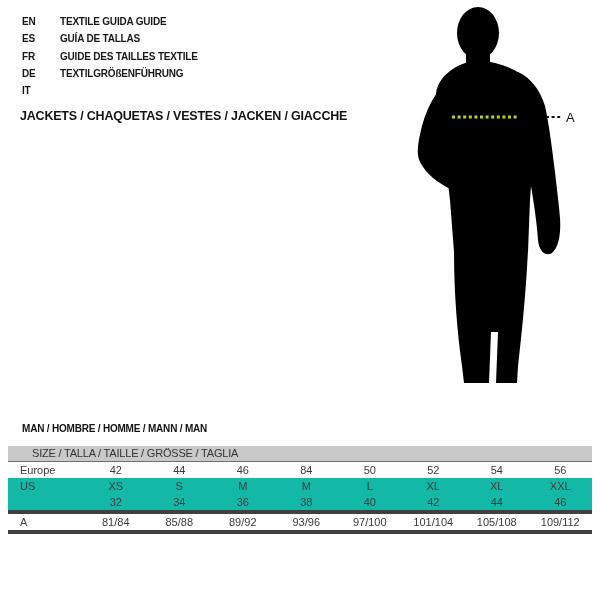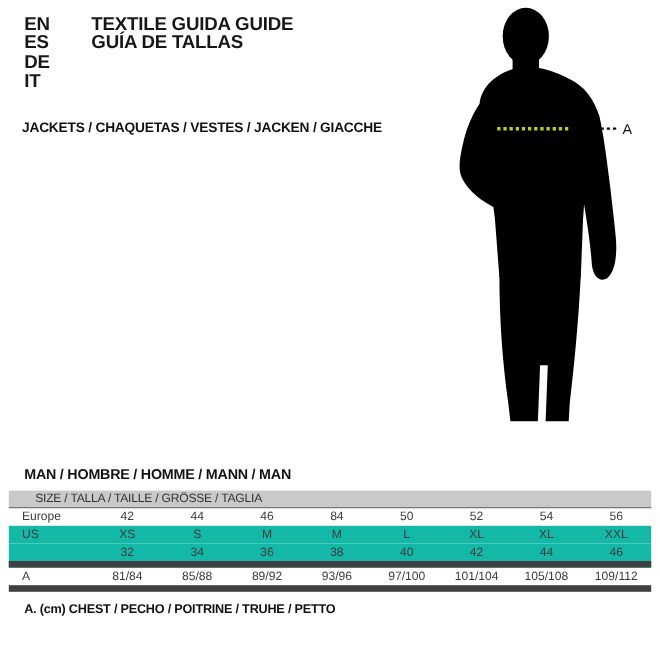--- a/index.html
+++ b/index.html
@@ -5,64 +5,69 @@
   html,body { margin:0; padding:0; }
   body {
     width:600px; height:600px; background:#ffffff;
     font-family:"Liberation Sans", sans-serif;
     color:#1c1c1c; position:relative; overflow:hidden;
   }
   .page { position:absolute; left:0; top:0; width:600px; height:600px; background:#fff; }
 
   
   .lang-list { position:absolute; left:22px; top:13px; }
-  .lang-row { display:flex; font-size:17px; line-height:17.3px; letter-spacing:-0.2px; font-weight:bold; color:#171717;gap:23px; }
+  .lang-row { display:flex; font-size:10px; line-height:17.3px; letter-spacing:-0.2px; font-weight:bold; color:#171717; }
   .lang-code { width:38px; flex:0 0 38px; }
 
   
   .product-lines { position:absolute; left:20px; top:107px; font-weight:bold; font-size:12.5px; line-height:18px; letter-spacing:-0.2px; color:#121212; }
 
   
   .figure-wrap { position:absolute; left:400px; top:0; width:185px; height:395px; }
 
   
-  .section-title { position:absolute; left:22px; top:423px; font-weight:bold; font-size:13px; letter-spacing:-0.2px; color:#121212; }
+  .section-title { position:absolute; left:22px; top:423px; font-weight:bold; font-size:10px; letter-spacing:-0.2px; color:#121212; }
 
   
   .size-table { position:absolute; left:8px; top:446px; width:584px; font-size:11px; color:#3b3b3b; }
   .table-header {
     background:#c9c9c9; border-bottom:1px solid #6f6f6f;
     height:15px; line-height:15px; padding-left:24px;
     letter-spacing:-0.2px; color:#333333;
   }
   .t-row { display:grid; grid-template-columns:76px repeat(8, 1fr); height:16px; line-height:16px; }
   .t-row .row-label { text-align:left; padding-left:12px; }
   .t-row .cell { text-align:center; }
   .t-row.shade { background:#14b8a6; }
-  .t-row.line-under { border-bottom:6px solid #404040; }
+  .t-row.line-under { border-bottom:4px solid #404040; }
 
   
   .footnote { position:absolute; left:22px; top:548px; font-weight:bold; font-size:11.5px; letter-spacing:-0.2px; color:#121212; }
 </style>
 </head>
 <body>
 
 <div class="page">
 
   <div class="lang-list">
     <div class="lang-row">
       <span class="lang-code">EN</span>
       <span class="lang-label">TEXTILE GUIDA GUIDE</span>
     </div>
     <div class="lang-row">
       <span class="lang-code">ES</span>
       <span class="lang-label">GUÍA DE TALLAS</span>
     </div>
     <div class="lang-row">
+      <span class="lang-code">FR</span>
+      <span class="lang-label">GUIDE DES TAILLES TEXTILE</span>
+    </div>
+    <div class="lang-row">
       <span class="lang-code">DE</span>
+      <span class="lang-label">TEXTILGRÖßENFÜHRUNG</span>
     </div>
     <div class="lang-row">
       <span class="lang-code">IT</span>
     </div>
   </div>
 
   <div class="product-lines">
     <div>JACKETS / CHAQUETAS / VESTES / JACKEN / GIACCHE</div>
   </div>
 
@@ -138,15 +143,14 @@
       <span class="cell">85/88</span>
       <span class="cell">89/92</span>
       <span class="cell">93/96</span>
       <span class="cell">97/100</span>
       <span class="cell">101/104</span>
       <span class="cell">105/108</span>
       <span class="cell">109/112</span>
     </div>
   </div>
 
-  <div class="footnote">A. (cm) CHEST / PECHO / POITRINE / TRUHE / PETTO</div>
 
 </div>
 
 </body></html>

